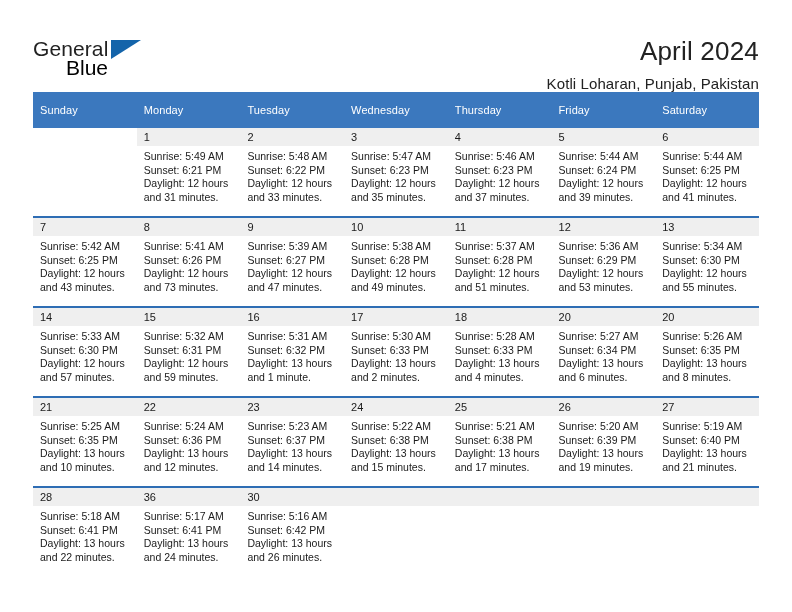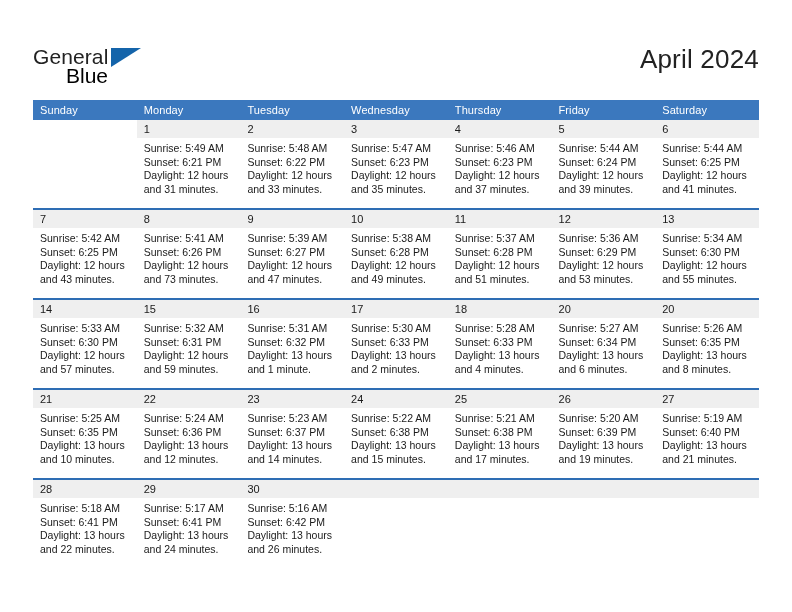--- a/index.html
+++ b/index.html
@@ -12,21 +12,21 @@
     height: 612px;
     font-family: "Liberation Sans", sans-serif;
     color: #1a1a1a;
     overflow: hidden;
   }
   .page {
     position: relative;
     width: 792px;
     height: 612px;
     box-sizing: border-box;
-    padding: 16px 33px;
+    padding: 8px 33px;
   }
 
   
   .top {
     display: flex;
     align-items: flex-start;
     justify-content: space-between;
     padding-top: 28px;
     height: 72px;
     box-sizing: border-box;
@@ -86,21 +86,21 @@
     border-collapse: collapse;
     table-layout: fixed;
   }
   .calendar th {
     background: #3b78be;
     color: #ffffff;
     font-size: 11px;
     font-weight: normal;
     text-align: left;
     padding: 4px 0 4px 7px;
-    height: 20px;
+    height: 36px;
     box-sizing: border-box;
     letter-spacing: 0.1px;
   }
   .calendar td {
     vertical-align: top;
     padding: 0;
     width: 103.7px;
     background: #ffffff;
   }
   tr.week > td {
@@ -146,20 +146,21 @@
 <div class="page">
 
   <div class="top">
     <div class="brand">
       <span class="brand-line1">General</span>
       <span class="brand-line2">Blue</span>
       <span class="brand-mark"></span>
     </div>
     <div class="titles">
       <div class="cal-title">April 2024</div>
+      <div class="cal-subtitle">Kotli Loharan, Punjab, Pakistan</div>
     </div>
   </div>
 
   <table class="calendar">
     <thead>
       <tr>
         <th>Sunday</th>
         <th>Monday</th>
         <th>Tuesday</th>
         <th>Wednesday</th>
@@ -428,21 +429,21 @@
           <td class="day">
             <div class="daynum">28</div>
             <div class="daybody">
               <div>Sunrise: 5:18 AM</div>
               <div>Sunset: 6:41 PM</div>
               <div>Daylight: 13 hours</div>
               <div>and 22 minutes.</div>
             </div>
           </td>
           <td class="day">
-            <div class="daynum">29</div>
+            <div class="daynum">36</div>
             <div class="daybody">
               <div>Sunrise: 5:17 AM</div>
               <div>Sunset: 6:41 PM</div>
               <div>Daylight: 13 hours</div>
               <div>and 24 minutes.</div>
             </div>
           </td>
           <td class="day">
             <div class="daynum">30</div>
             <div class="daybody">

